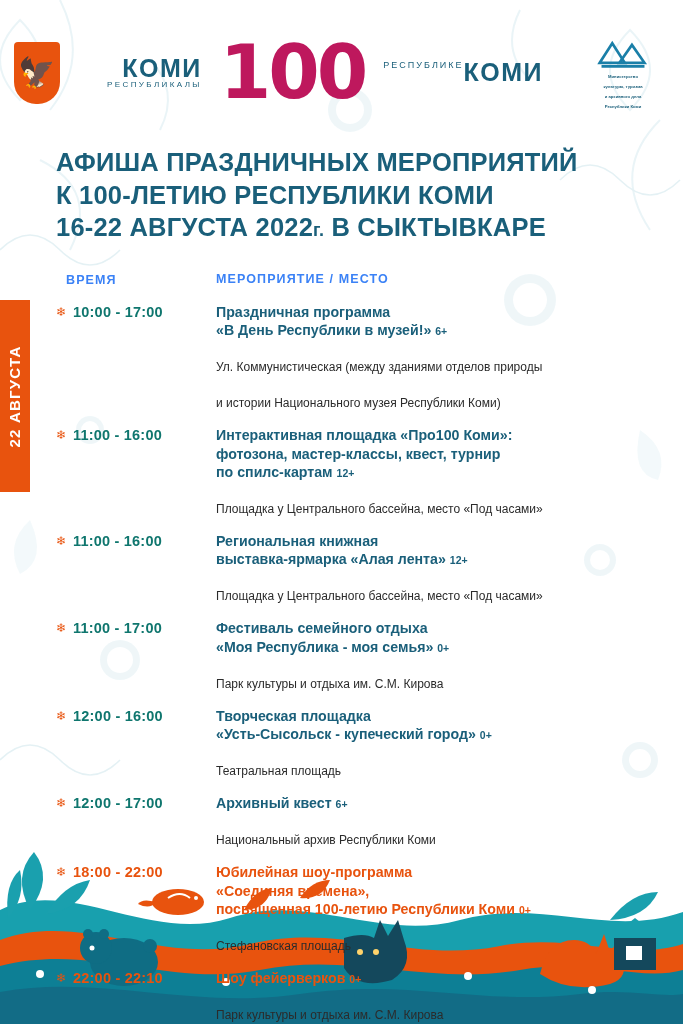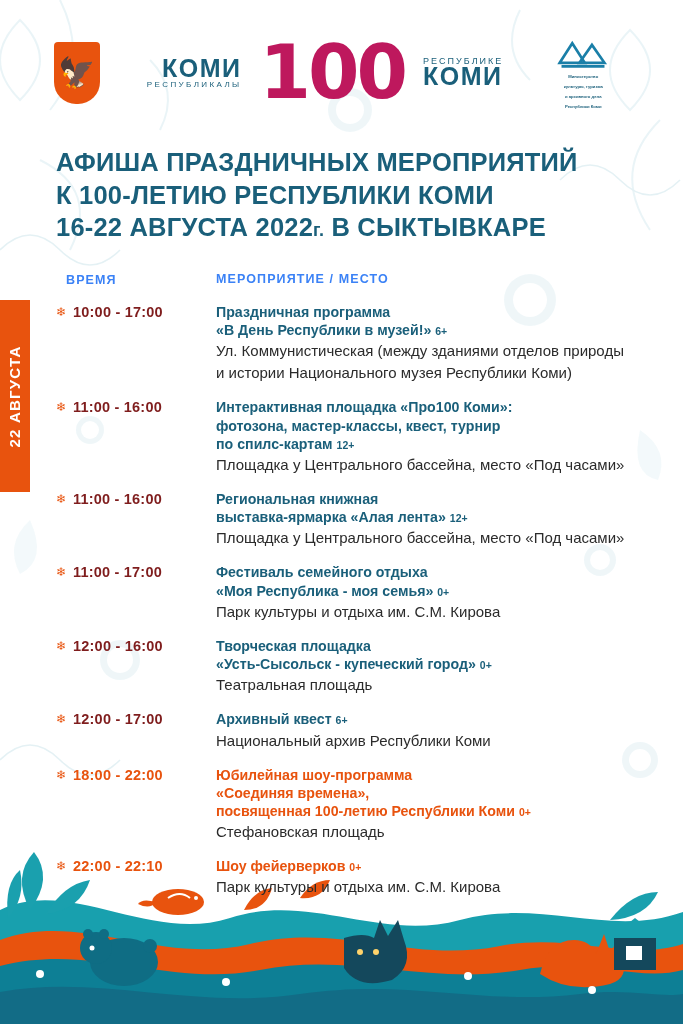--- a/index.html
+++ b/index.html
@@ -57,21 +57,21 @@
   }
   .hundred {
     font-size: 74px; font-weight: bold;
     color: #be185d;
     letter-spacing: -3px;
     line-height: .8;
     font-family: "DejaVu Sans", sans-serif;
     margin: 0 2px;
   }
   .logo-resp {
-    display: flex; flex-direction: column;
+    display: flex; flex-direction: row;
     align-items: flex-start;
     line-height: .95;
   }
   .logo-resp .l1 {
     font-size: 9px; letter-spacing: 2px; color: #1a5f7a;
   }
   .logo-resp .l2 {
     font-size: 25px; font-weight: bold; letter-spacing: 1.5px; color: #1a5f7a;
   }
   .min-logo {
@@ -149,44 +149,44 @@
     gap: 7px;
     padding-top: 1px;
   }
   .snow {
     color: #e8530e;
     font-size: 12px;
     line-height: 16px;
     flex: 0 0 auto;
   }
   .time-text {
-    color: #7f1d1d;
+    color: #0f766e;
     font-size: 14.5px;
     font-weight: bold;
     letter-spacing: .2px;
     white-space: nowrap;
   }
   .row.accent .time-text { color: #e8530e; }
   .c-evt { flex: 1; }
   .evt-title {
     color: #1a5f7a;
     font-size: 14.2px;
     font-weight: bold;
     line-height: 1.28;
   }
   .row.accent .evt-title { color: #e8530e; }
   .age {
     font-size: 10.5px;
     font-weight: bold;
   }
   .evt-place {
     color: #2b2b2b;
-    font-size: 15px;
+    font-size: 12px;
     line-height: 1.34;
-    margin-top: 2px;
+    margin-top: 20px;
   }
 
   
   .bottom-art {
     position: absolute;
     left: 0; bottom: 0;
     width: 683px; height: 210px;
     z-index: 2;
   }
 </style>

